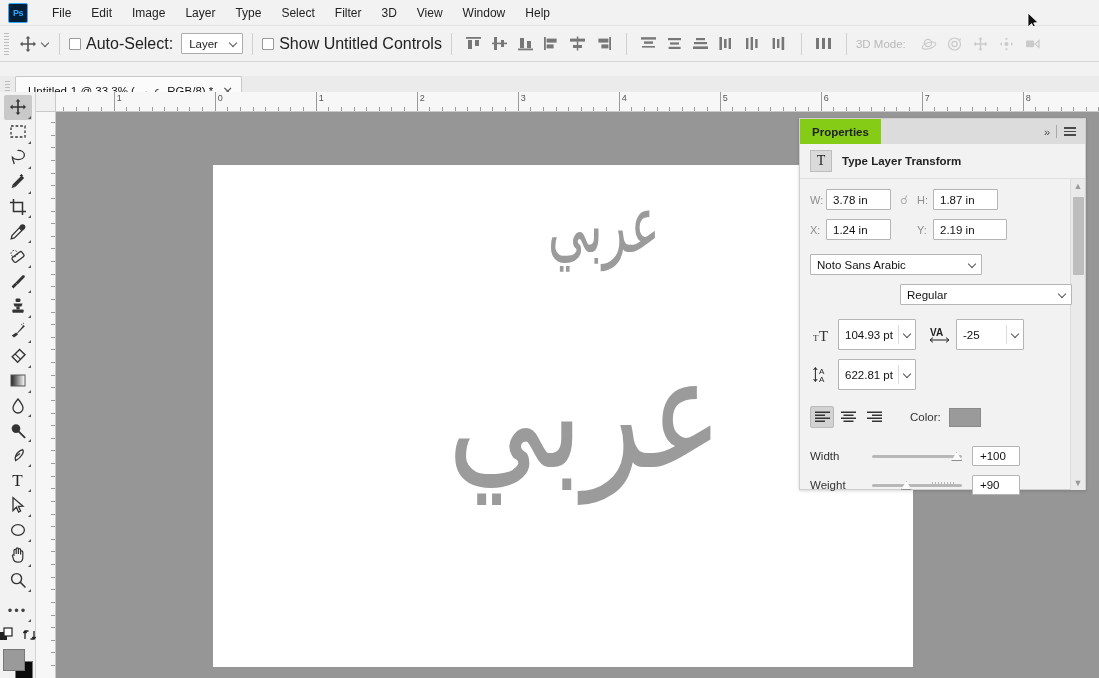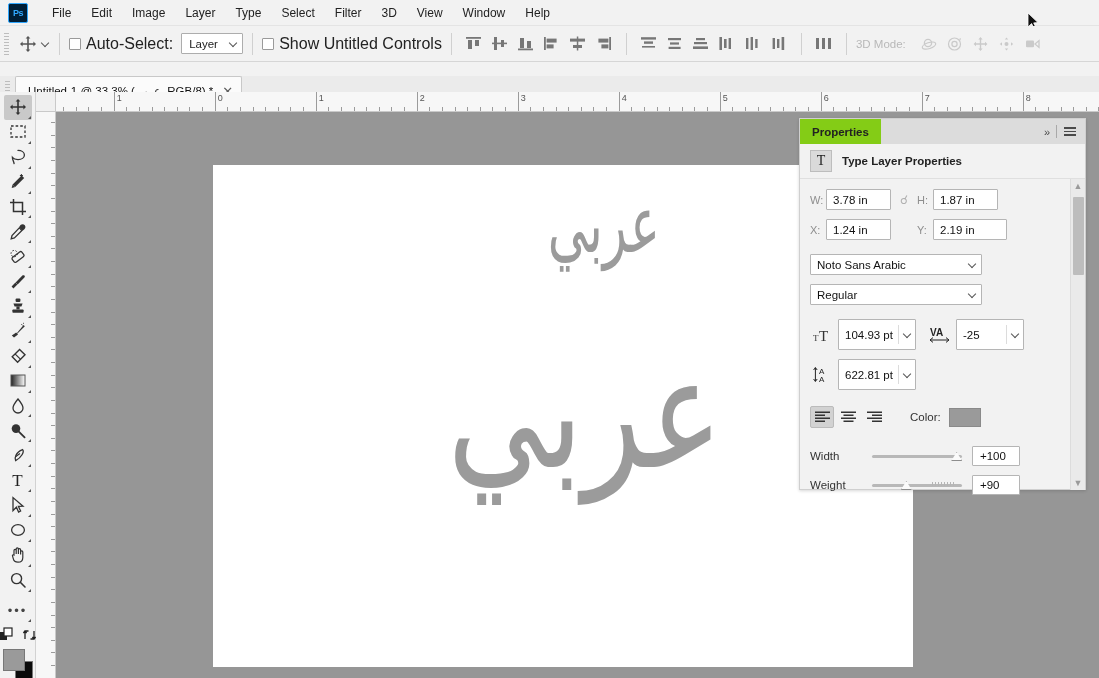--- a/index.html
+++ b/index.html
@@ -721,21 +721,21 @@
         <span class="hamb">
             <i></i>
             <i></i>
             <i></i>
           </span>
       </div>
     </div>
 
     <div class="panel-title">
       <span class="tico">T</span>
-      <span class="lbl">Type Layer Properties</span>
+      <span class="lbl">Type Layer Transform</span>
     </div>
 
     <div class="panel-body">
       <div class="panel-scroll">
         <div class="sc-arrow">▲</div>
         <div class="sc-thumb"></div>
         <div class="sc-arrow" style="position:absolute;bottom:0;left:0;right:0;">▼</div>
       </div>
 
       <div class="panel-content">
@@ -756,21 +756,21 @@
           <span class="pfield" style="width:74px;">2.19 in</span>
         </div>
 
         <div class="prow">
           <div class="pselect">
             <span>Noto Sans Arabic</span>
             <span class="chev"></span>
           </div>
         </div>
 
-        <div class="prow" style="margin-bottom:14px;">
+        <div class="prow" style="margin-bottom:14px;justify-content:flex-end;">
           <div class="pselect">
             <span>Regular</span>
             <span class="chev"></span>
           </div>
         </div>
 
         <div class="prow">
           <span class="ico-box">
             <svg width="19" height="16" viewBox="0 0 19 16">
               <text x="0" y="14" font-family="Liberation Serif, serif" font-size="9" fill="#333">T</text>

